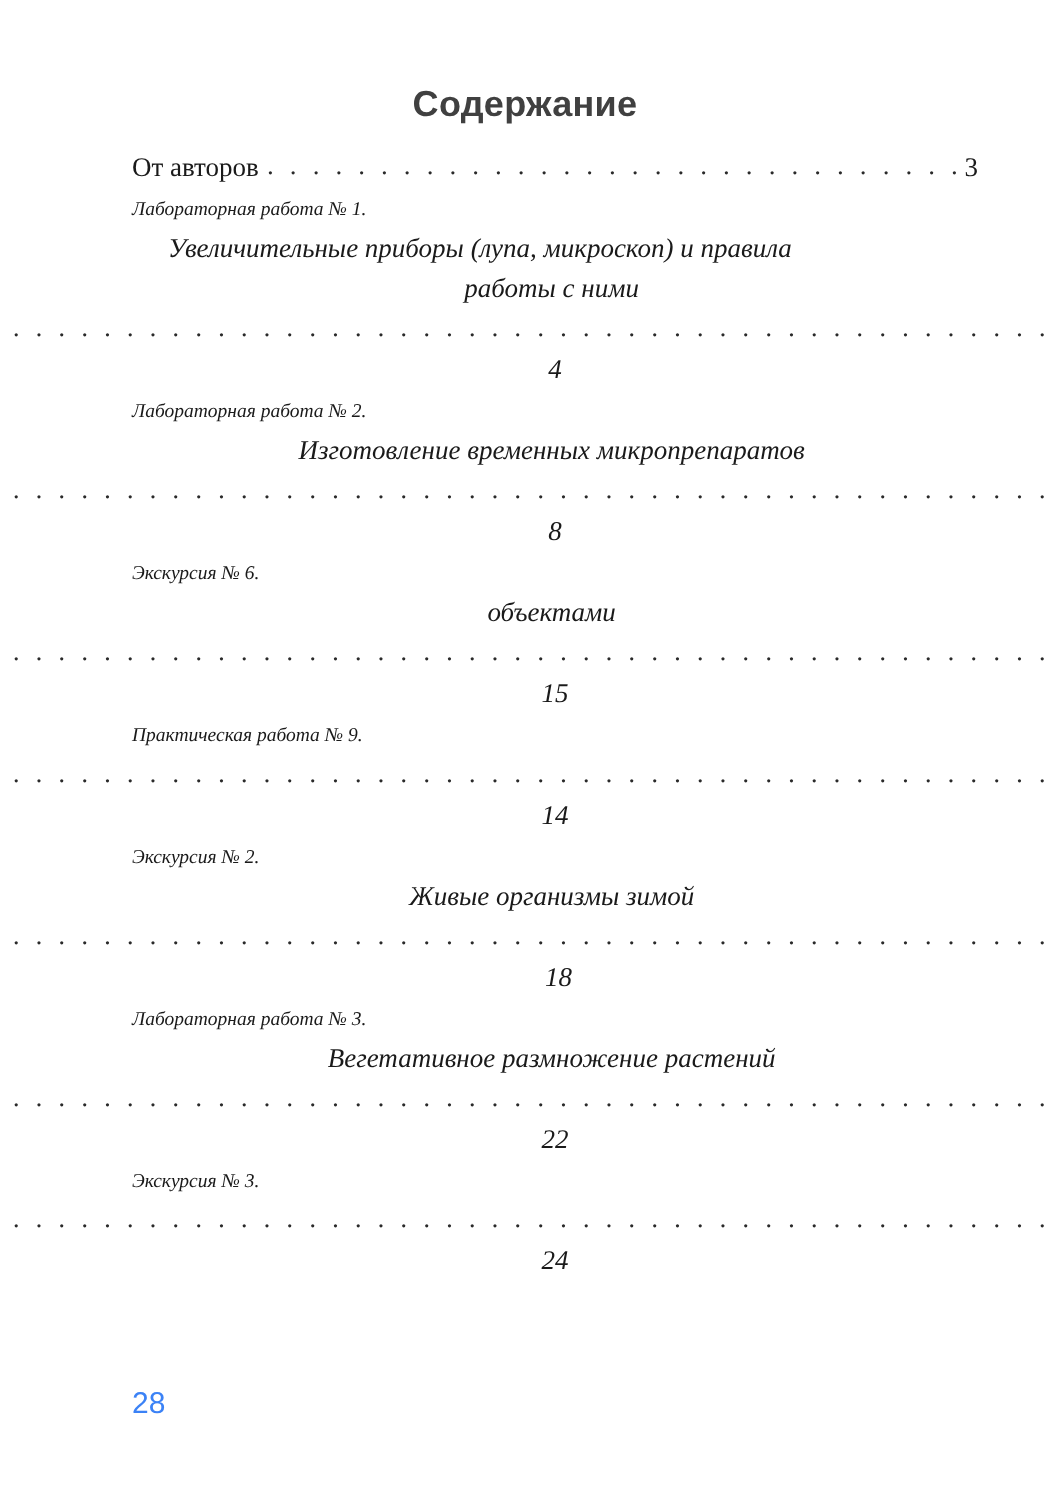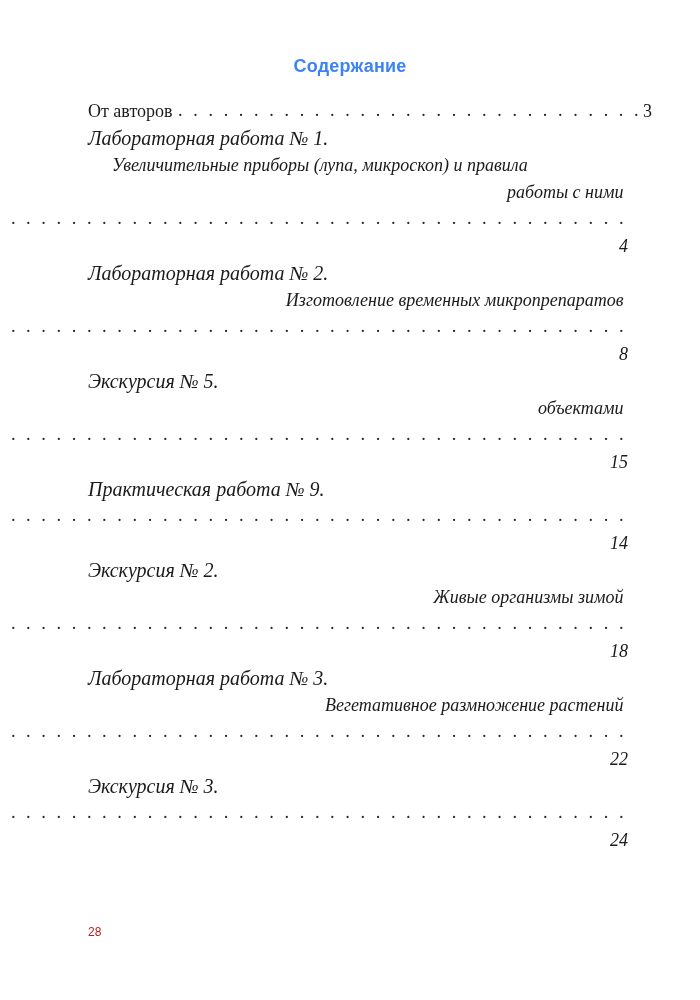--- a/index.html
+++ b/index.html
@@ -26,57 +26,57 @@
 
   
   .toc-title {
     position: absolute;
     left: 0;
     top: 56px;
     width: 700px;
     text-align: center;
     font-family: "Liberation Sans", sans-serif;
     font-weight: bold;
-    font-size: 18px;
+    font-size: 24px;
     letter-spacing: 0.2px;
-    color: #3b82f6;
+    color: #404040;
   }
 
   
   .toc-body {
     position: absolute;
     left: 88px;
     top: 98px;
     width: 564px;   
   }
 
   
   .group-heading {
     font-style: italic;
-    font-size: 20px;
+    font-size: 13px;
     line-height: 27px;
     white-space: nowrap;
     color: #1a1a1a;
   }
 
   
   .entry {
     font-size: 18px;
     line-height: 27px;
     color: #1a1a1a;
   }
   .entry.indent {
     padding-left: 24px;
     font-style: italic;
   }
 
   
   .leader-row {
     display: flex;
-    align-items: flex-end;
+    align-items: center;
     width: 100%;
   }
   .entry.indent .leader-row {
     width: calc(100% - 24px);
     flex-direction: column;
   }
   .leader-text {
     white-space: pre;
     flex: 0 1 auto;
   }
@@ -104,22 +104,22 @@
   .entry-wrap {
     white-space: pre;
   }
 
   
   .folio {
     position: absolute;
     left: 88px;
     top: 925px;
     font-family: "Liberation Sans", sans-serif;
-    font-size: 12px;
-    color: #b91c1c;
+    font-size: 20px;
+    color: #3b82f6;
   }
 </style>
 </head>
 <body>
 
 <div class="page">
 
   <div class="toc-title">Содержание</div>
 
   <div class="toc-body">
@@ -140,21 +140,21 @@
         </div>
       </div>
       <div class="group-heading">Лабораторная работа № 2.</div>
       <div class="entry indent">
         <div class="leader-row">
           <span class="leader-text">Изготовление временных микропрепаратов </span>
           <span class="leader-fill"></span>
           <span class="leader-page">8</span>
         </div>
       </div>
-      <div class="group-heading">Экскурсия № 5.</div>
+      <div class="group-heading">Экскурсия № 6.</div>
       <div class="entry indent">
         <div class="leader-row">
           <span class="leader-text">объектами </span>
           <span class="leader-fill"></span>
           <span class="leader-page">15</span>
         </div>
       </div>
       <div class="group-heading">Практическая работа № 9.</div>
       <div class="entry indent">
         <div class="leader-row">

